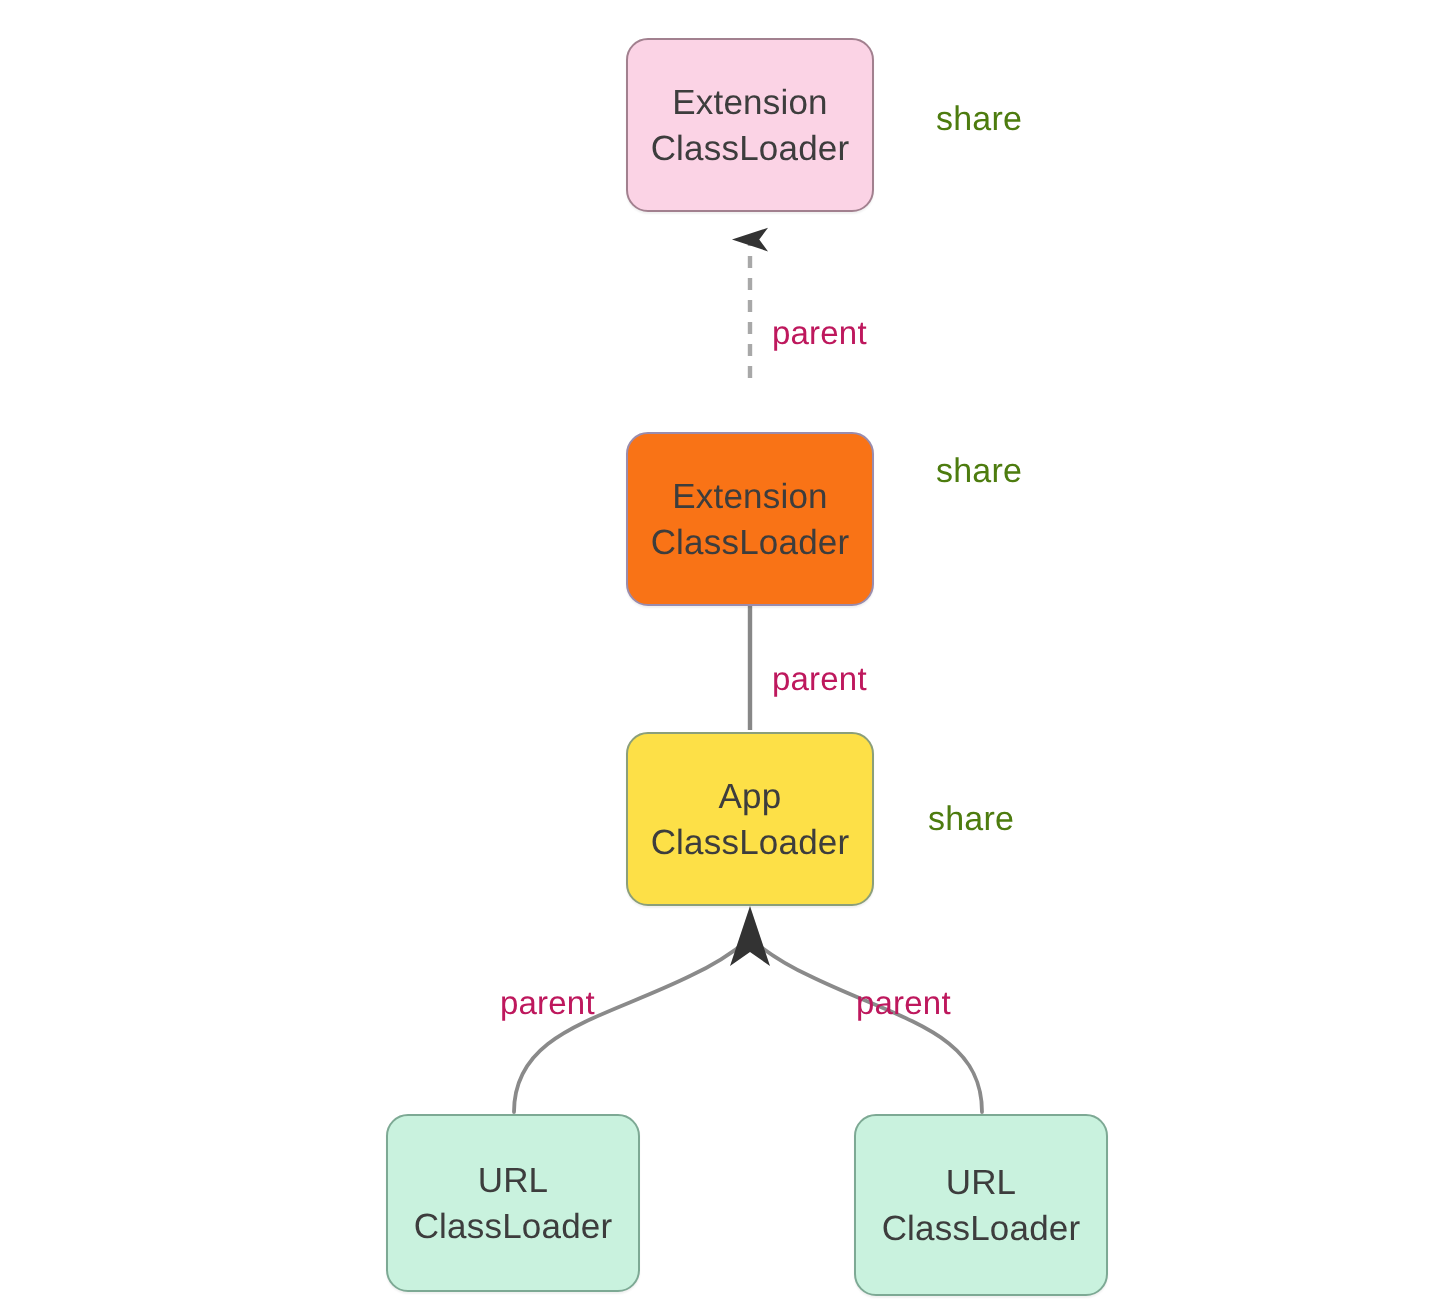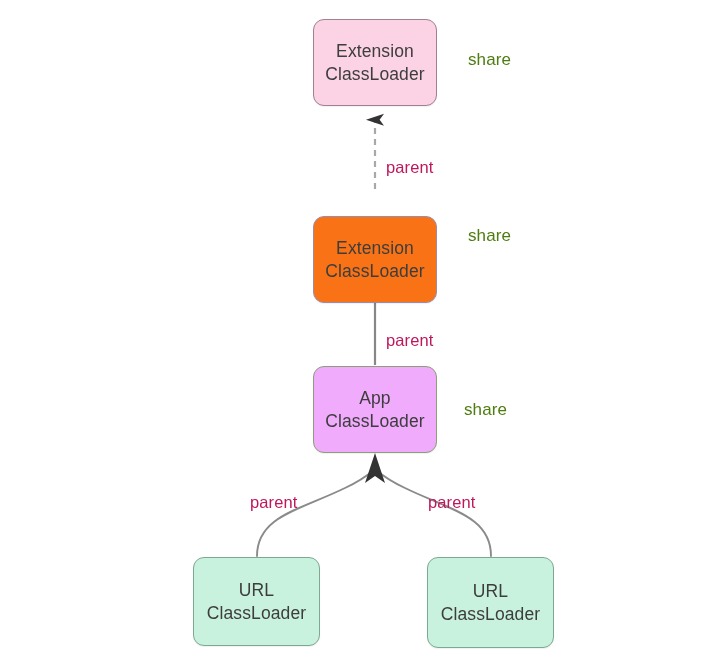--- a/index.html
+++ b/index.html
@@ -96,21 +96,21 @@
   <div class="node" style="left:313px; top:19px; width:124px; height:87px; background:#fbd3e5; border-color:#a2808f;">
     <span class="node-label">Extension
 ClassLoader</span>
   </div>
 
   <div class="node" style="left:313px; top:190px; width:124px; height:87px; background:#f97316; border-color:#9a8cad;margin-top:26px;">
     <span class="node-label">Extension
 ClassLoader</span>
   </div>
 
-  <div class="node" style="left:313px; top:366px; width:124px; height:87px; background:#f0abfc; border-color:#8b9f7a;">
+  <div class="node" style="left:313px; top:366px; width:124px; height:87px; background:#fde047; border-color:#8b9f7a;">
     <span class="node-label">App
 ClassLoader</span>
   </div>
 
   <div class="node" style="left:193px; top:557px; width:127px; height:89px; background:#c9f2de; border-color:#7da994;">
     <span class="node-label">URL
 ClassLoader</span>
   </div>
 
   <div class="node" style="left:427px; top:557px; width:127px; height:91px; background:#c9f2de; border-color:#7da994;">

